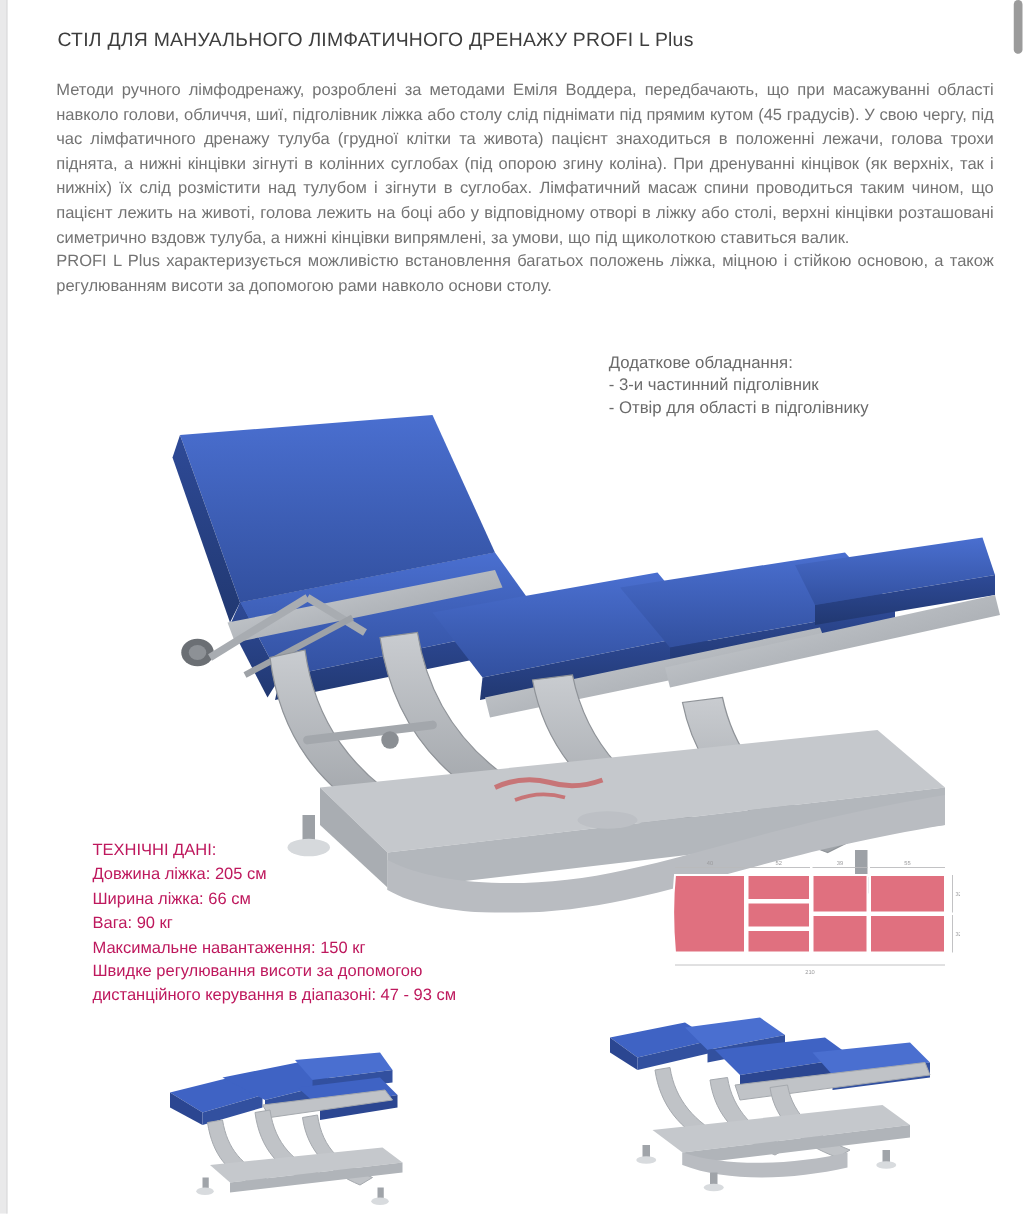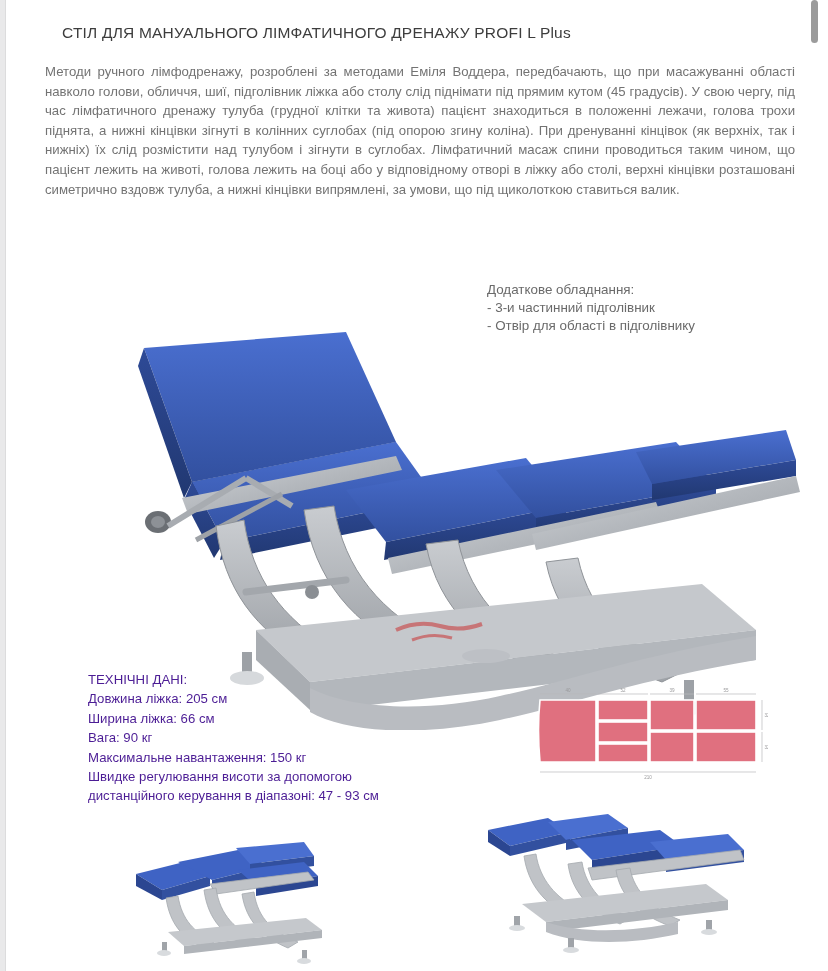--- a/index.html
+++ b/index.html
@@ -31,21 +31,21 @@
   .scrollbar-thumb {
     position: absolute; right: 10px; top: 0;
     width: 7px; height: 43px;
     background: #9b9b9b;
     border-radius: 4px;
   }
 
   
   .page-title {
     position: absolute;
-    left: 62px; top: 24px;
+    left: 46px; top: 24px;
     width: 720px;
     font-size: 15.5px;
     font-weight: 400;
     letter-spacing: 0.2px;
     color: #3d3d3d;
     white-space: nowrap;
   }
 
   .body-copy {
     position: absolute;
@@ -65,25 +65,25 @@
     width: 300px;
     font-size: 13.4px;
     line-height: 18.2px;
     color: #6a6a6a;
   }
   .addon-block div { white-space: nowrap; }
   .addon-block .wrapline { white-space: normal; }
 
   .tech-block {
     position: absolute;
-    left: 88px; top: 670px;
+    left: 74px; top: 670px;
     width: 300px;
     font-size: 13.2px;
     line-height: 19.4px;
-    color: #4c1d95;
+    color: #be185d;
   }
   .tech-block div { white-space: nowrap; }
   .tech-block .wrapline { white-space: normal; }
 
   
   .illus { position: absolute; }
   #main-table-image { left: 96px; top: 330px; width: 720px; height: 400px; }
   #low-position-image { left: 118px; top: 828px; width: 300px; height: 140px; }
   #raised-position-image { left: 452px; top: 812px; width: 340px; height: 158px; }
 
@@ -99,20 +99,21 @@
 
 <div class="left-gutter"></div>
 <div class="scrollbar-track">
   <div class="scrollbar-thumb"></div>
 </div>
 
 <div class="page-title">СТІЛ ДЛЯ МАНУАЛЬНОГО ЛІМФАТИЧНОГО ДРЕНАЖУ PROFI L Plus</div>
 
 <div class="body-copy">
   <p>Методи ручного лімфодренажу, розроблені за методами Еміля Воддера, передбачають, що при масажуванні області навколо голови, обличчя, шиї, підголівник ліжка або столу слід піднімати під прямим кутом (45 градусів). У свою чергу, під час лімфатичного дренажу тулуба (грудної клітки та живота) пацієнт знаходиться в положенні лежачи, голова трохи піднята, а нижні кінцівки зігнуті в колінних суглобах (під опорою згину коліна). При дренуванні кінцівок (як верхніх, так і нижніх) їх слід розмістити над тулубом і зігнути в суглобах. Лімфатичний масаж спини проводиться таким чином, що пацієнт лежить на животі, голова лежить на боці або у відповідному отворі в ліжку або столі, верхні кінцівки розташовані симетрично вздовж тулуба, а нижні кінцівки випрямлені, за умови, що під щиколоткою ставиться валик.</p>
+  <p>PROFI L Plus характеризується можливістю встановлення багатьох положень ліжка, міцною і стійкою основою, а також регулюванням висоти за допомогою рами навколо основи столу.</p>
 </div>
 
 <div class="addon-block">
   <div>Додаткове обладнання:</div>
   <div>- 3-и частинний підголівник</div>
   <div>- Отвір для області в підголівнику</div>
 </div>
 
 <div class="tech-block">
   <div>ТЕХНІЧНІ ДАНІ:</div>

